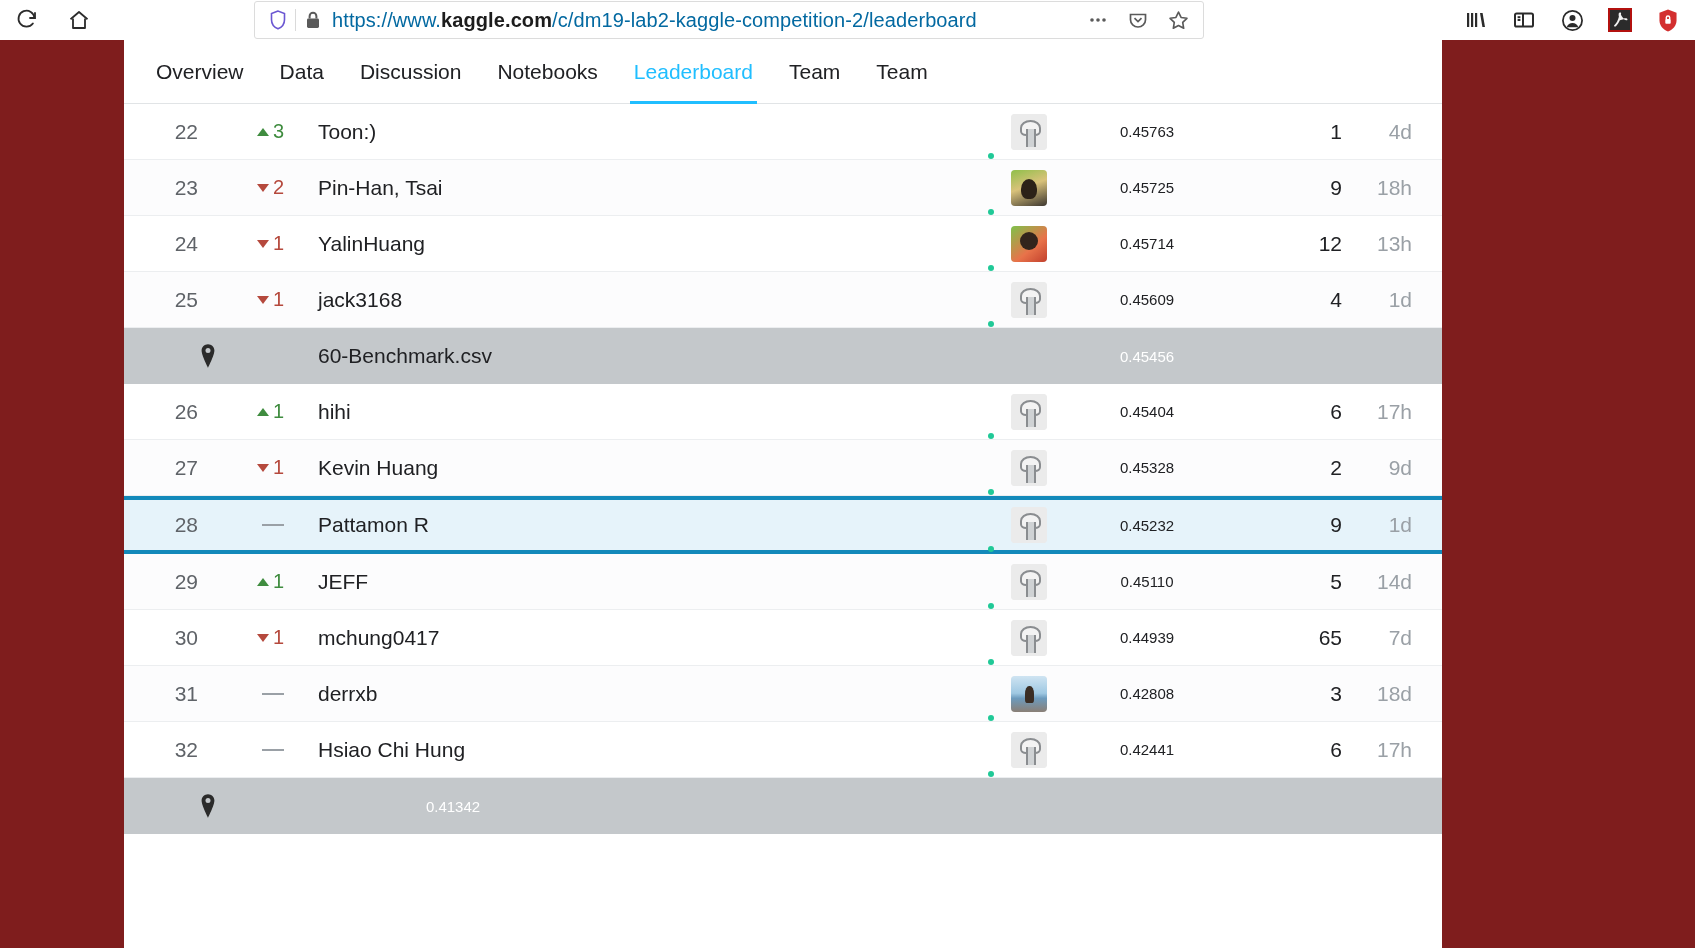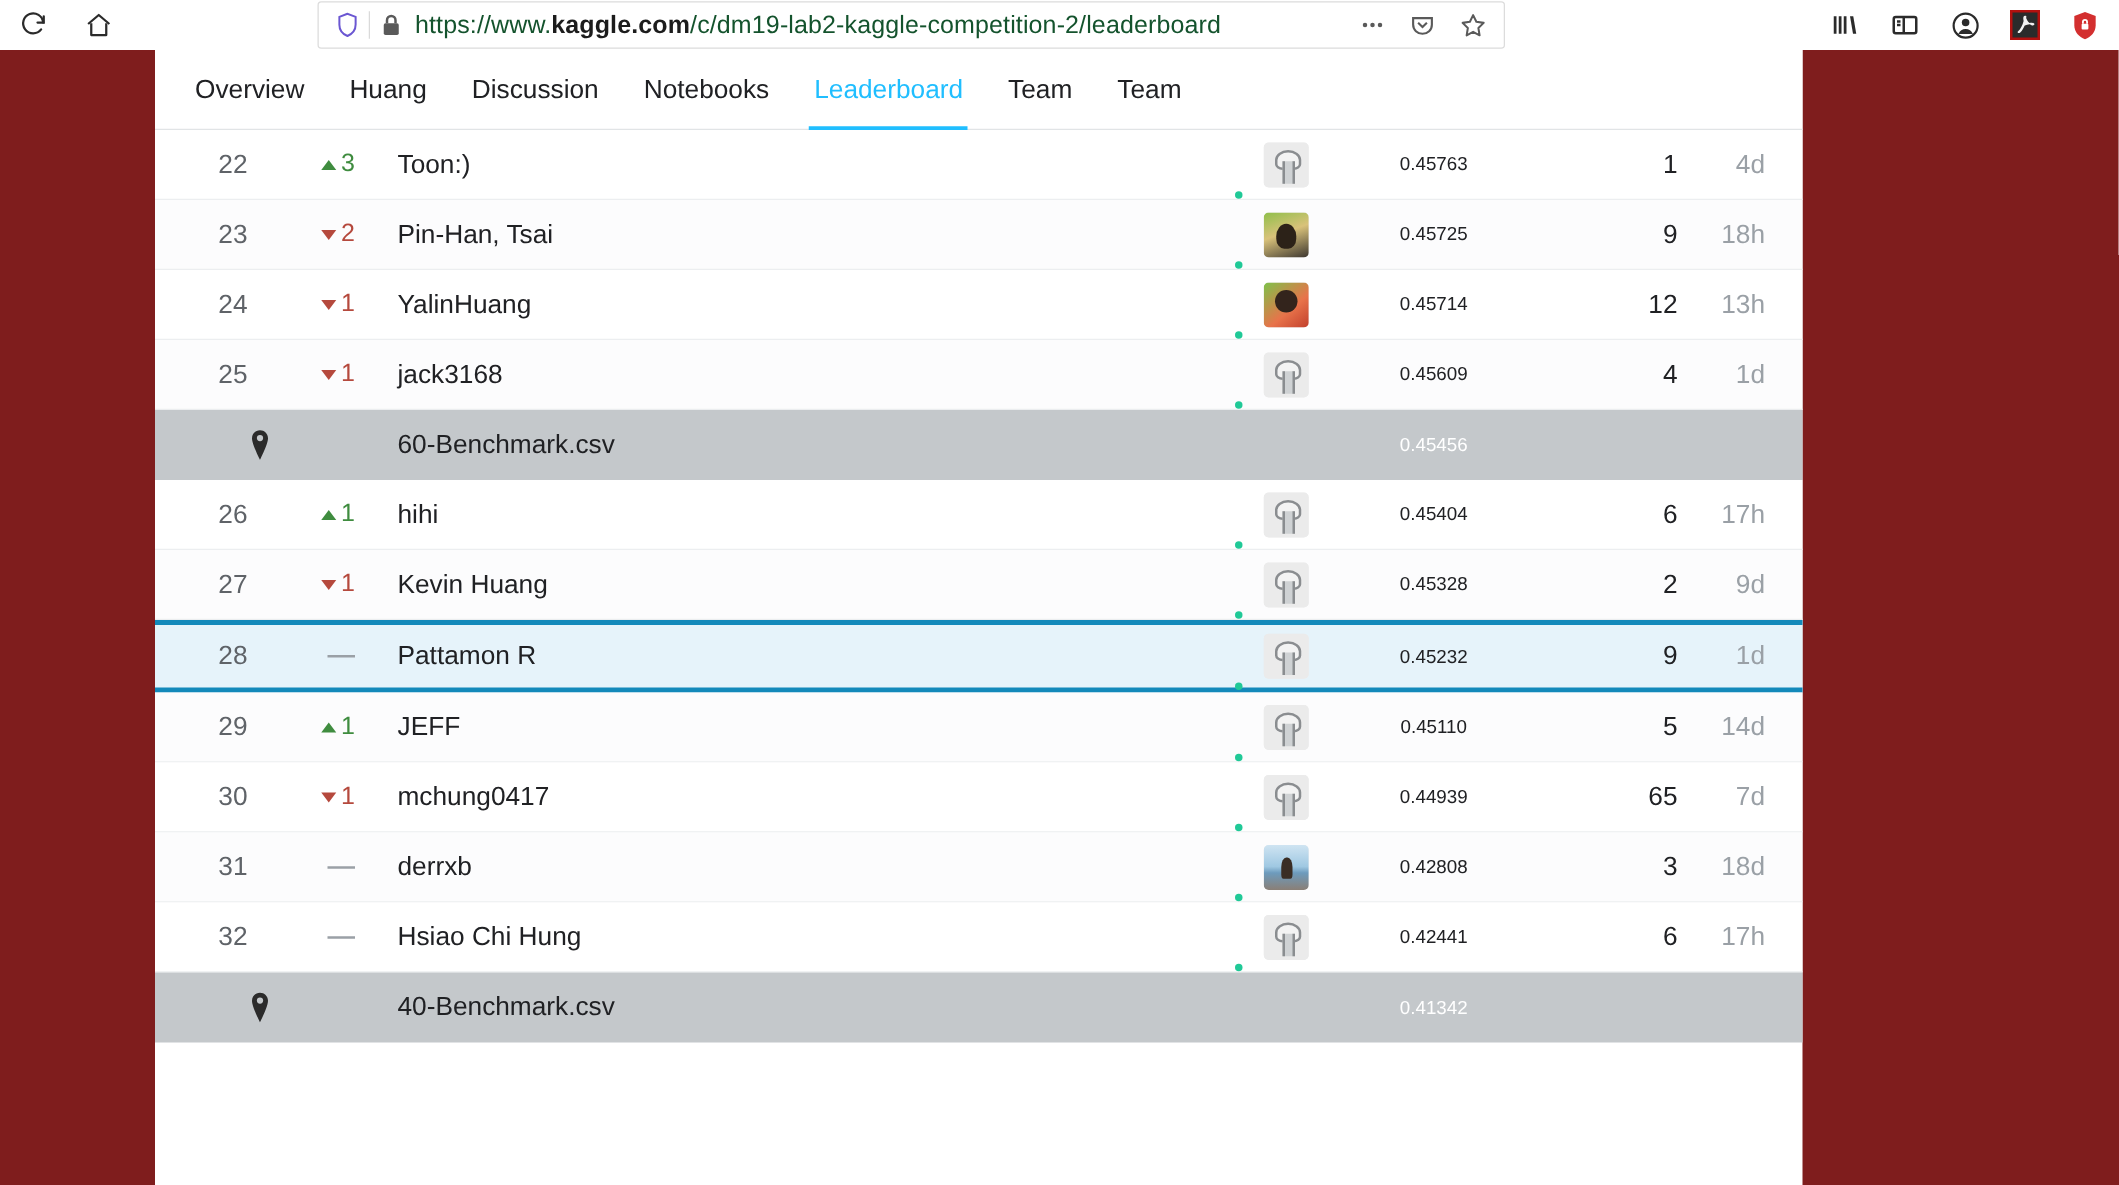--- a/index.html
+++ b/index.html
@@ -50,21 +50,21 @@
   }
   #lock-icon { width: 18px; height: 22px; display:flex; align-items:center; justify-content:center; margin-right:10px; }
   #url-text {
     font-size: 20px;
     color: #8e8e8e;
     white-space: nowrap;
     letter-spacing: 0.1px;
     flex: 1;
   }
   #url-text .host-strong { color: #1c1c1c; font-weight: bold; }
-  #url-text .scheme { color: #14532d; }
+  #url-text .scheme { color: #0369a1; }
   #url-right-icons { display:flex; align-items:center; gap: 14px; }
   #toolbar-right {
     position: absolute;
     right: 14px;
     top: 0;
     height: 40px;
     display: flex;
     align-items: center;
     gap: 22px;
   }
@@ -399,21 +399,21 @@
     </span>
   </div>
 </div>
 
 <div id="page-area">
   <div id="content-card">
 
     <div id="comp-nav">
       <div id="nav-left">
         <div class="nav-tab">Overview</div>
-        <div class="nav-tab">Huang</div>
+        <div class="nav-tab">Data</div>
         <div class="nav-tab">Discussion</div>
         <div class="nav-tab">Notebooks</div>
         <div class="nav-tab active">Leaderboard</div>
         <div class="nav-tab">Team</div>
         <div class="nav-tab">Team</div>
       </div>
     </div>
 
     <div id="leaderboard-table">
         <div class="lb-row">
@@ -613,21 +613,20 @@
           <div class="c-entries">6</div>
           <div class="c-time">17h</div>
         </div>
         <div class="lb-row benchmark">
           <div class="pin-cell">
             <svg width="22" height="26" viewBox="0 0 22 26" fill="#2b2b2b">
               <path d="M11 1.2c-3.5 0-6.4 2.8-6.4 6.3 0 4.8 6.4 17.3 6.4 17.3s6.4-12.5 6.4-17.3c0-3.5-2.9-6.3-6.4-6.3z"></path>
               <circle cx="11" cy="7.4" r="2.5" fill="#c4c8cb"></circle>
             </svg>
           </div>
-          <div class="bench-name">40-Benchmark.csv</div>
           <div class="c-avatar"></div>
           <div class="c-score">0.41342</div>
           <div class="c-entries"></div>
           <div class="c-time"></div>
         </div>
       </div>
 
   </div>
 </div>
 

